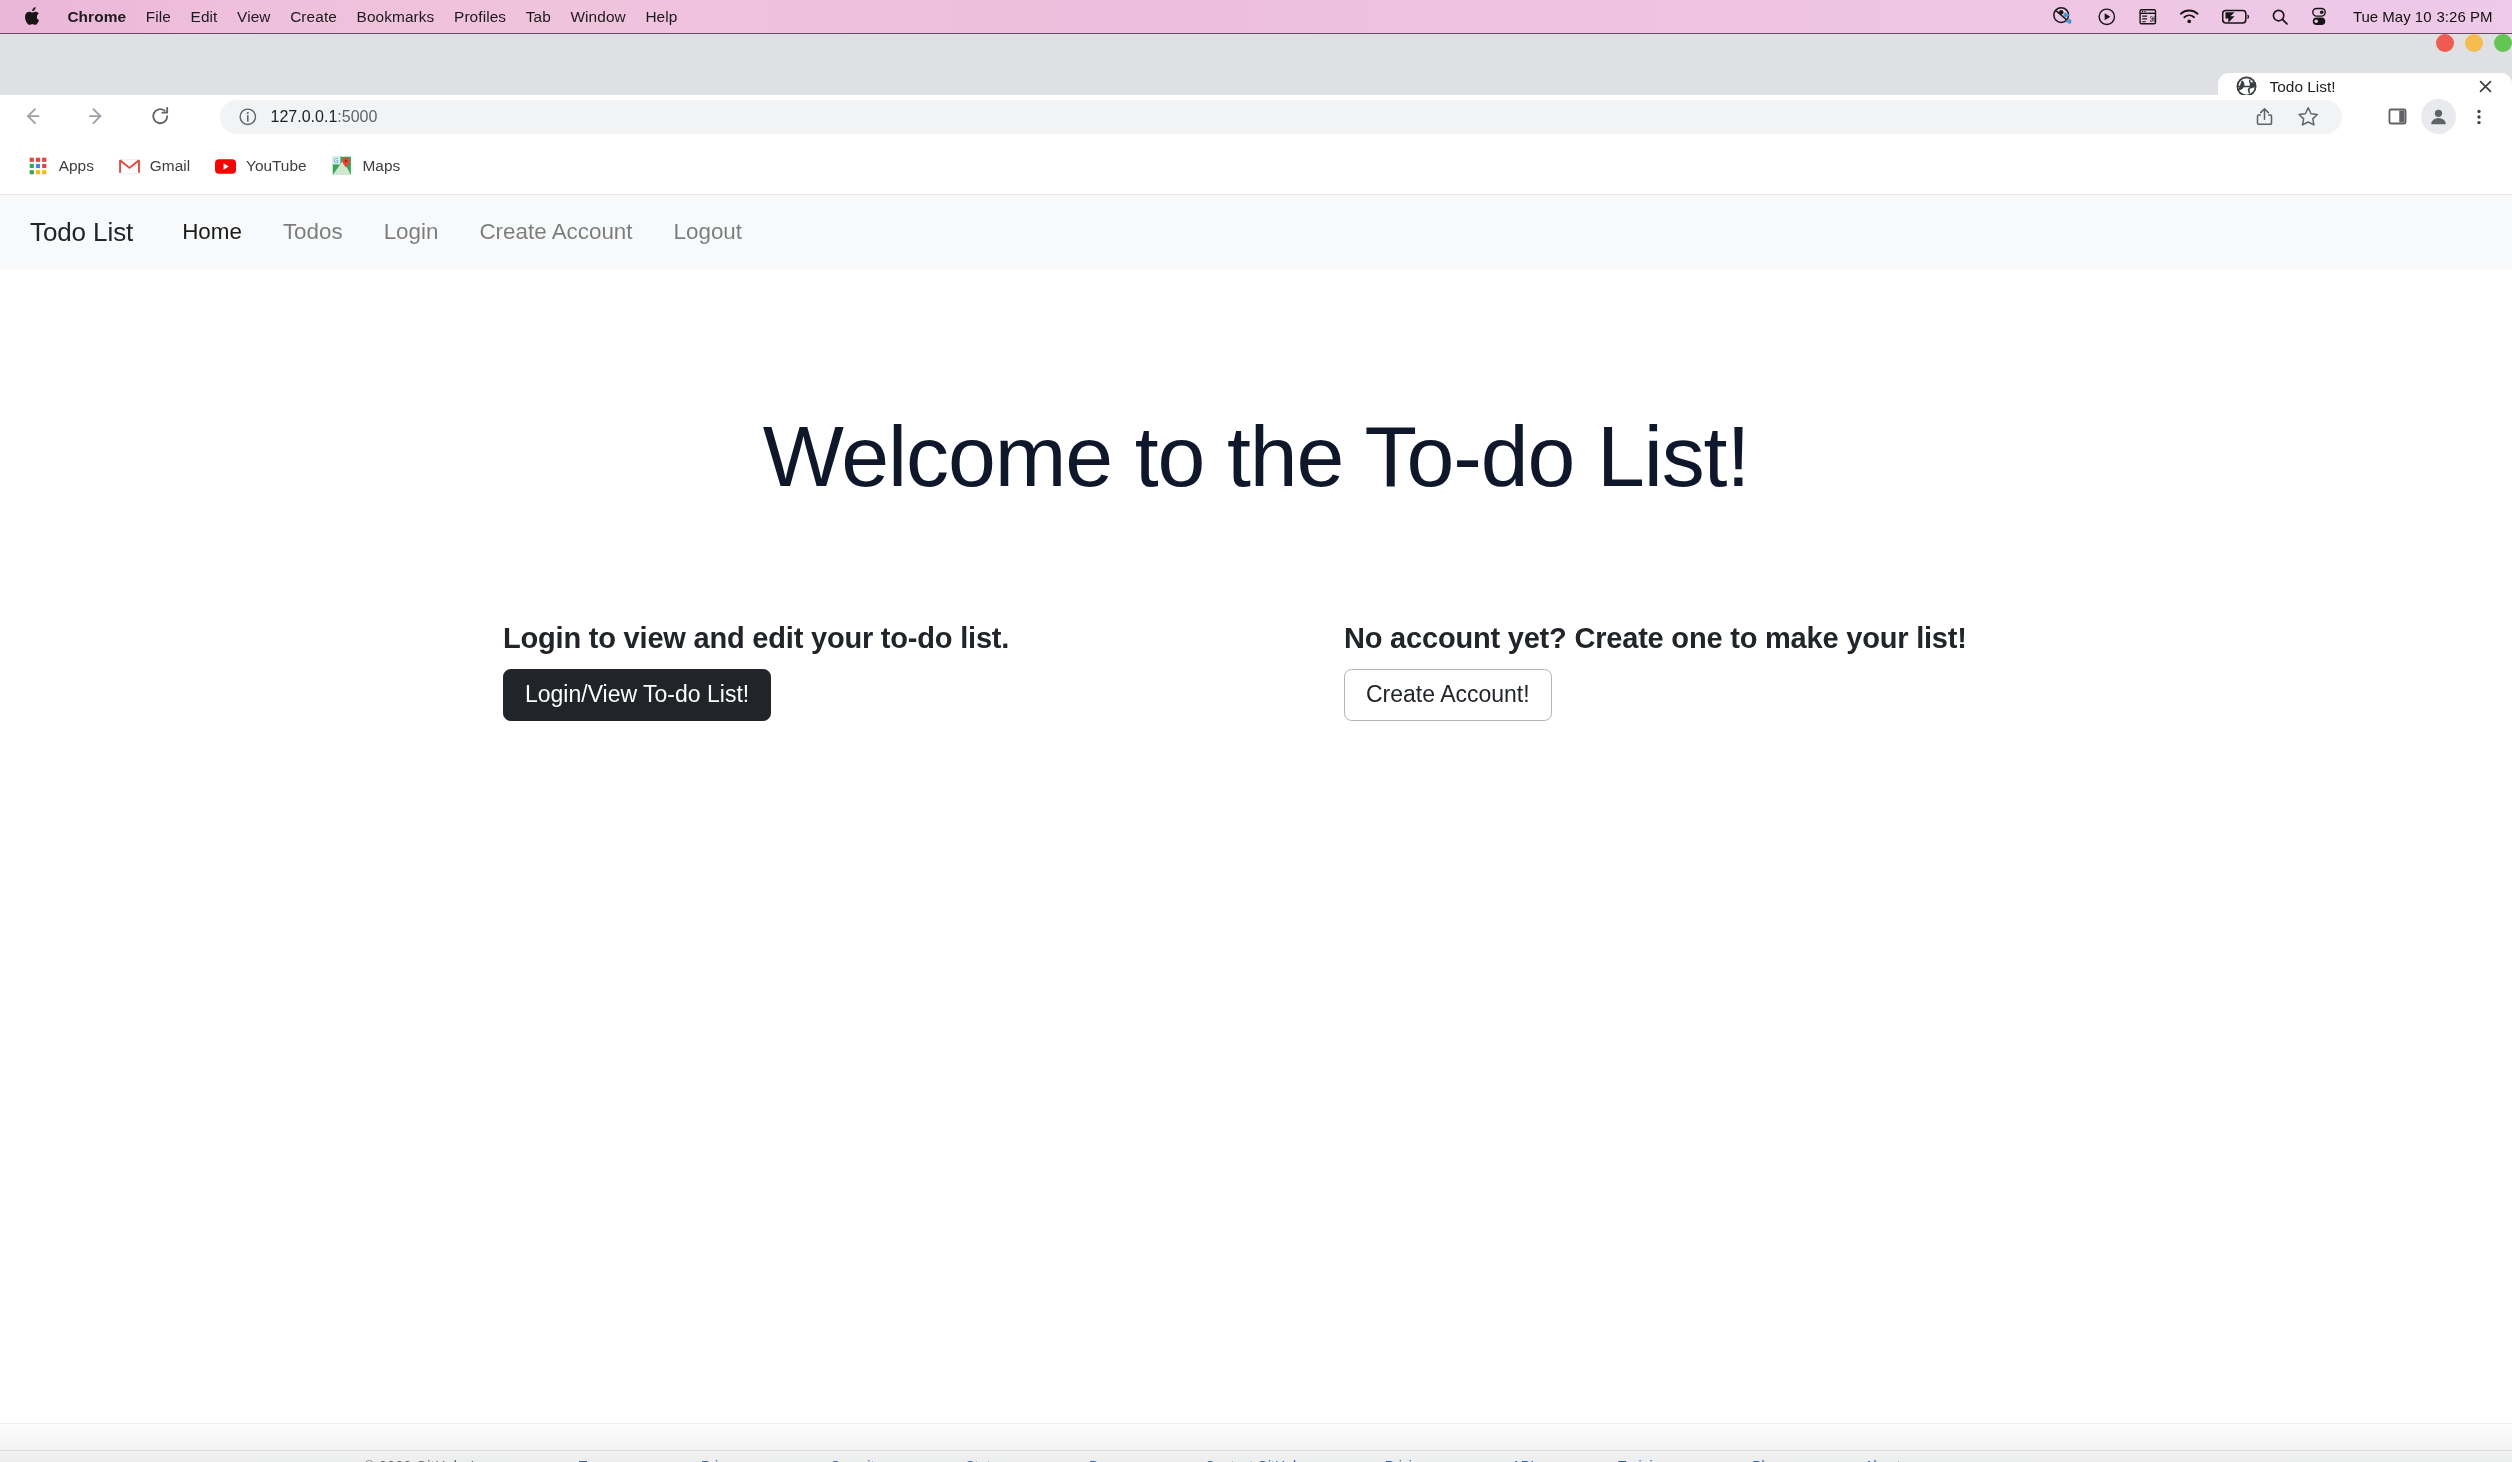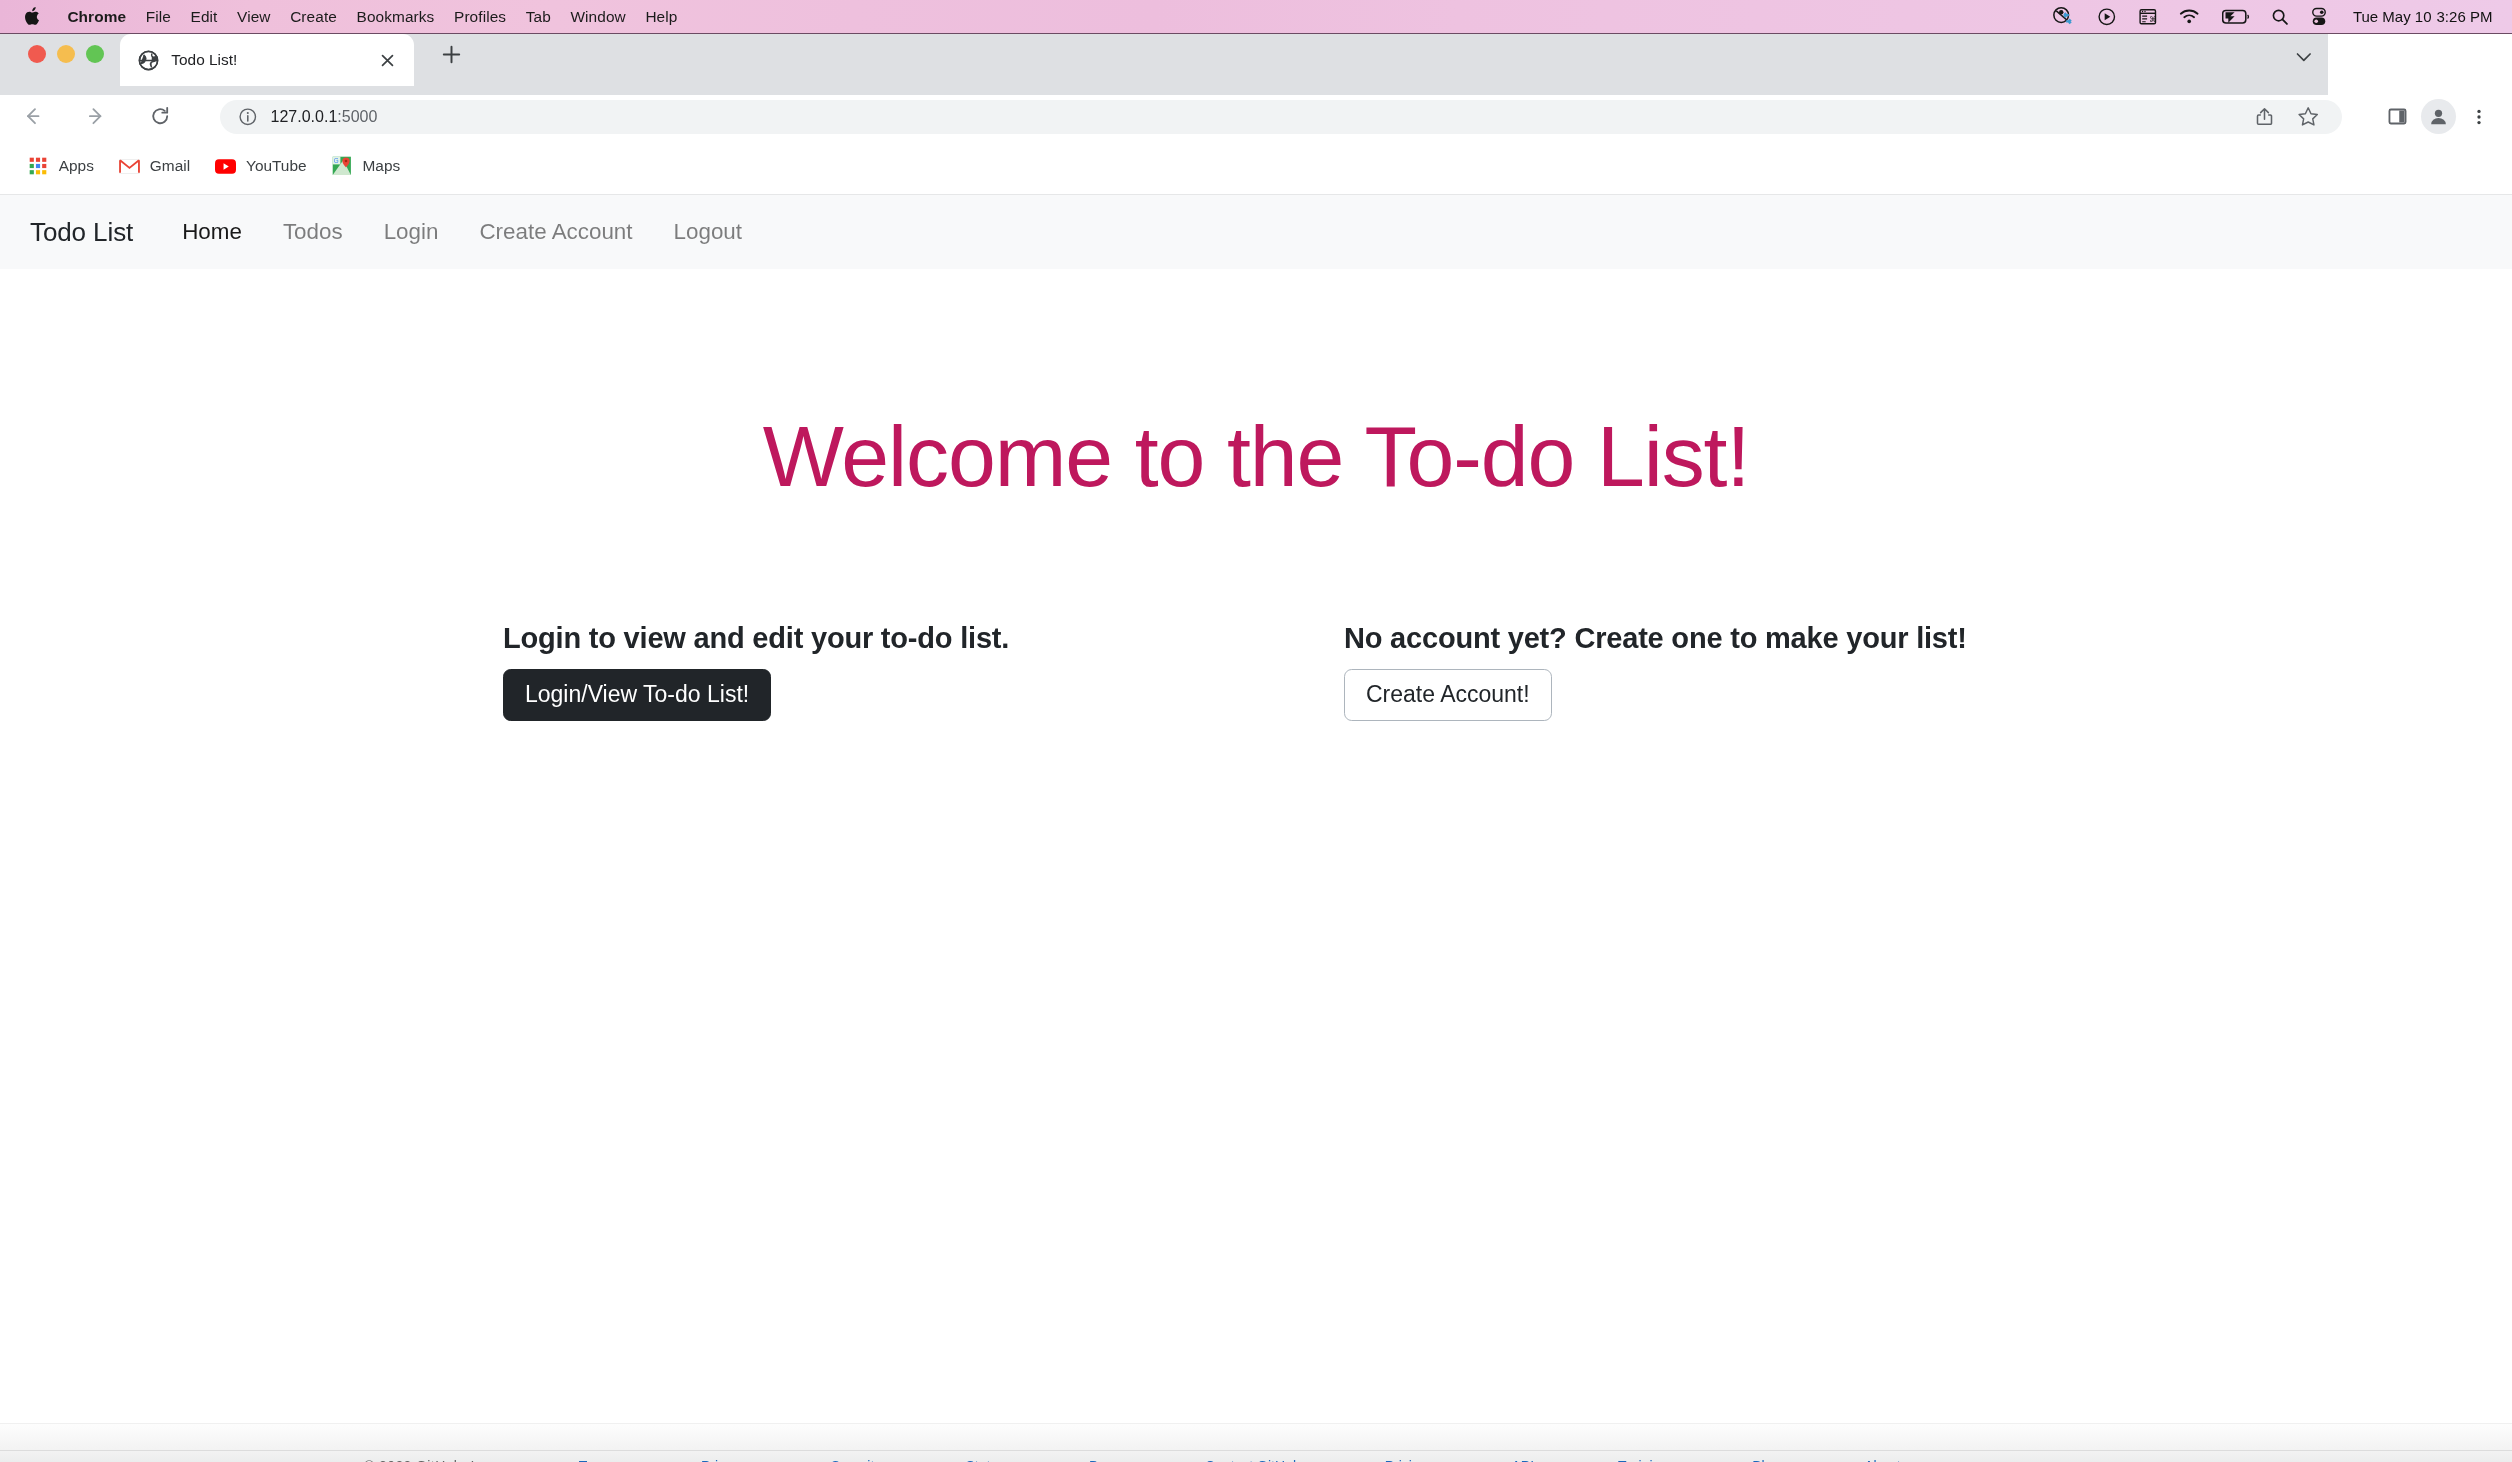--- a/index.html
+++ b/index.html
@@ -38,23 +38,23 @@
   }
   .mb-icon { display: flex; align-items: center; justify-content: center; }
   .mb-clock {
     font-size: 15px; color: #111; white-space: nowrap;
     display: flex; gap: 5px; padding-left: 4.2px;
   }
 
   
   .tabstrip {
     position: absolute; top: 34px; left: 0;
-    width: 2328px; height: 61px;
+    width: 2512px; height: 61px;
     background: #dee0e3;
-    display: flex; 
+    display: flex; align-items: flex-end; flex-direction: column;
   }
   .traffic {
     display: flex; align-items: center; gap: 11.2px;
     padding-left: 28px; height: 61px; padding-bottom: 21px;
   }
   .tl { width: 18px; height: 18px; border-radius: 50%; }
   .tl.red { background: #f05a4f; }
   .tl.yellow { background: #f5bd4f; }
   .tl.green { background: #62c554; }
   .tab {
@@ -158,21 +158,21 @@
     font-size: 22.4px; padding: 0 14px;
     color: rgba(0,0,0,.5); white-space: nowrap;
   }
   .nav-link.active { color: rgba(0,0,0,.9); }
 
   .hero {
     width: 100%; text-align: center;
     padding-top: 140px;
   }
   .hero h1 {
-    font-size: 86px; font-weight: 300; color: #be185d;
+    font-size: 86px; font-weight: 300; color: #0f172a;
     letter-spacing: -1.1px; line-height: 1.1;
   }
 
   .columns {
     display: flex; margin-top: 118px;
     padding-left: 503px;
   }
   .col { width: 771px; }
   .col.right { margin-left: 0; padding-left: 70px; }
   .col h3 {

